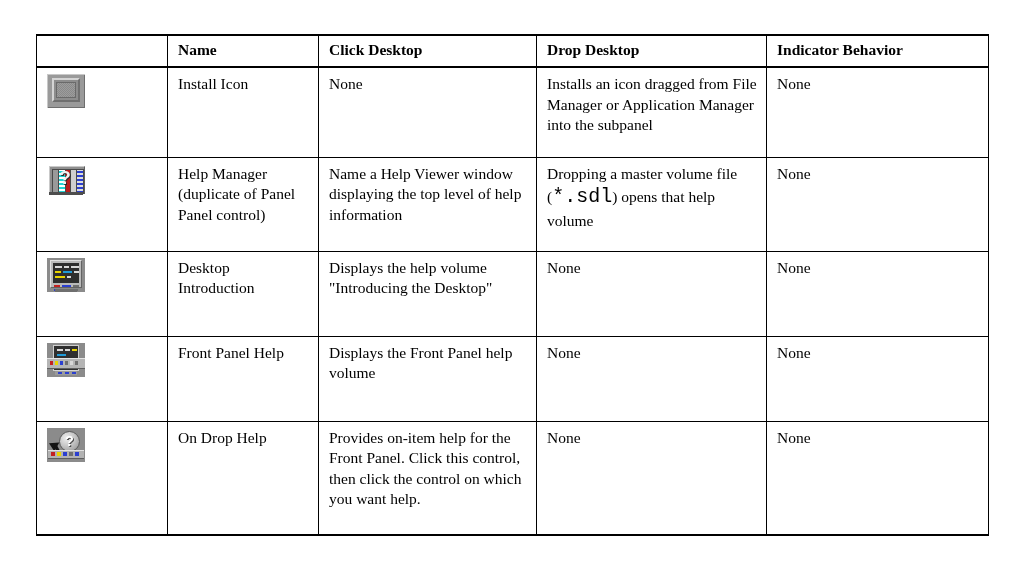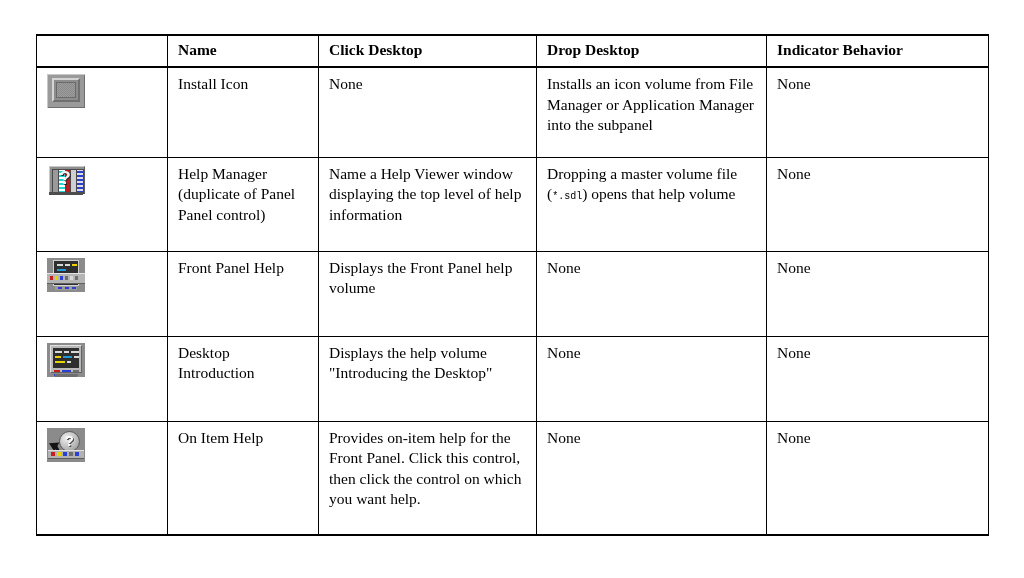--- a/index.html
+++ b/index.html
@@ -66,21 +66,21 @@
   col.c-ind    { width: 222px; }
 
   td.icon-cell {
     text-align: center;
     vertical-align: top;
     padding-top: 12px;
   }
 
   .mono {
     font-family: "Liberation Mono", "DejaVu Sans Mono", monospace;
-    font-size: 10px;
+    font-size: 20px;
     letter-spacing: 0px;
   }
 
   
   .icon {
     display: inline-block;
     position: relative;
     width: 38px;
     height: 34px;
     image-rendering: pixelated;
@@ -281,71 +281,41 @@
       <tr style="height:90px;margin-top:48px;">
         <td class="icon-cell">
           <span class="icon icon-install">
             <span class="frame-outer">
               <span class="frame-inner"></span>
             </span>
           </span>
         </td>
         <td>Install Icon</td>
         <td>None</td>
-        <td>Installs an icon volume from File Manager or Application Manager into the subpanel</td>
+        <td>Installs an icon dragged from File Manager or Application Manager into the subpanel</td>
         <td>None</td>
       </tr>
 
       <tr style="height:94px;">
         <td class="icon-cell">
           <span class="icon icon-help-manager">
             <span class="shelf">
               <span class="bk bk1"></span>
               <span class="bk bk2"></span>
               <span class="bk bk3"></span>
               <span class="bk bk4"></span>
               <span class="bk bk5"></span>
             </span>
             <span class="qmark">?</span>
             <span class="base"></span>
           </span>
         </td>
         <td>Help Manager (duplicate of Panel Panel control)</td>
         <td>Name a Help Viewer window displaying the top level of help information</td>
         <td><span>Dropping a master volume file (</span><span class="mono">*.sdl</span><span>) opens that help volume</span></td>
-        <td>None</td>
-      </tr>
-
-      <tr style="height:85px;">
-        <td class="icon-cell">
-          <span class="icon icon-frontpanel">
-            <span class="mon">
-              <span class="ln" style="left:3px;  top:3px;  width:6px; background:#d8d8d8;"></span>
-              <span class="ln" style="left:11px; top:3px;  width:5px; background:#d8d8d8;"></span>
-              <span class="ln" style="left:18px; top:3px;  width:5px; background:#e8d400;"></span>
-              <span class="ln" style="left:3px;  top:8px;  width:9px; background:#1f9ad8;"></span>
-            </span>
-            <span class="panel">
-              <span class="sw" style="left:3px;  background:#c42020;"></span>
-              <span class="sw" style="left:8px;  background:#e8d400;"></span>
-              <span class="sw" style="left:13px; background:#2b3fd0;"></span>
-              <span class="sw" style="left:18px; background:#6f6f6f;"></span>
-              <span class="sw" style="left:23px; background:#d8d8d8;"></span>
-              <span class="sw" style="left:28px; background:#6f6f6f;"></span>
-            </span>
-            <span class="foot">
-              <span class="b" style="left:3px;"></span>
-              <span class="b" style="left:10px;"></span>
-              <span class="b" style="left:17px;"></span>
-            </span>
-          </span>
-        </td>
-        <td>Front Panel Help</td>
-        <td>Displays the Front Panel help volume</td>
-        <td>None</td>
         <td>None</td>
       </tr>
 
       <tr style="height:85px;">
         <td class="icon-cell">
           <span class="icon icon-monitor">
             <span class="bezel">
               <span class="screen">
                 <span class="ln" style="left:2px;  top:3px;  width:7px;  background:#d8d8d8;"></span>
                 <span class="ln" style="left:11px; top:3px;  width:5px;  background:#d8d8d8;"></span>
@@ -366,38 +336,68 @@
             </span>
             <span class="stand"></span>
           </span>
         </td>
         <td>Desktop Introduction</td>
         <td>Displays the help volume "Introducing the Desktop"</td>
         <td>None</td>
         <td>None</td>
       </tr>
 
+      <tr style="height:85px;">
+        <td class="icon-cell">
+          <span class="icon icon-frontpanel">
+            <span class="mon">
+              <span class="ln" style="left:3px;  top:3px;  width:6px; background:#d8d8d8;"></span>
+              <span class="ln" style="left:11px; top:3px;  width:5px; background:#d8d8d8;"></span>
+              <span class="ln" style="left:18px; top:3px;  width:5px; background:#e8d400;"></span>
+              <span class="ln" style="left:3px;  top:8px;  width:9px; background:#1f9ad8;"></span>
+            </span>
+            <span class="panel">
+              <span class="sw" style="left:3px;  background:#c42020;"></span>
+              <span class="sw" style="left:8px;  background:#e8d400;"></span>
+              <span class="sw" style="left:13px; background:#2b3fd0;"></span>
+              <span class="sw" style="left:18px; background:#6f6f6f;"></span>
+              <span class="sw" style="left:23px; background:#d8d8d8;"></span>
+              <span class="sw" style="left:28px; background:#6f6f6f;"></span>
+            </span>
+            <span class="foot">
+              <span class="b" style="left:3px;"></span>
+              <span class="b" style="left:10px;"></span>
+              <span class="b" style="left:17px;"></span>
+            </span>
+          </span>
+        </td>
+        <td>Front Panel Help</td>
+        <td>Displays the Front Panel help volume</td>
+        <td>None</td>
+        <td>None</td>
+      </tr>
+
       <tr style="height:114px;">
         <td class="icon-cell">
           <span class="icon icon-onitem">
             <span class="ball">
               <span>?</span>
             </span>
             <span class="cursor"></span>
             <span class="cursor-tail"></span>
             <span class="panelbar">
               <span class="k" style="left:3px;  background:#c42020;"></span>
               <span class="k" style="left:9px;  background:#e8d400;"></span>
               <span class="k" style="left:15px; background:#2b3fd0;"></span>
               <span class="k" style="left:21px; background:#6f6f6f;"></span>
               <span class="k" style="left:27px; background:#2b3fd0;"></span>
             </span>
           </span>
         </td>
-        <td>On Item Help</td>
+        <td>On Drop Help</td>
         <td>Provides on-item help for the Front Panel. Click this control, then click the control on which you want help.</td>
         <td>None</td>
         <td>None</td>
       </tr>
 
     </tbody>
   </table>
 
 </div>
 

